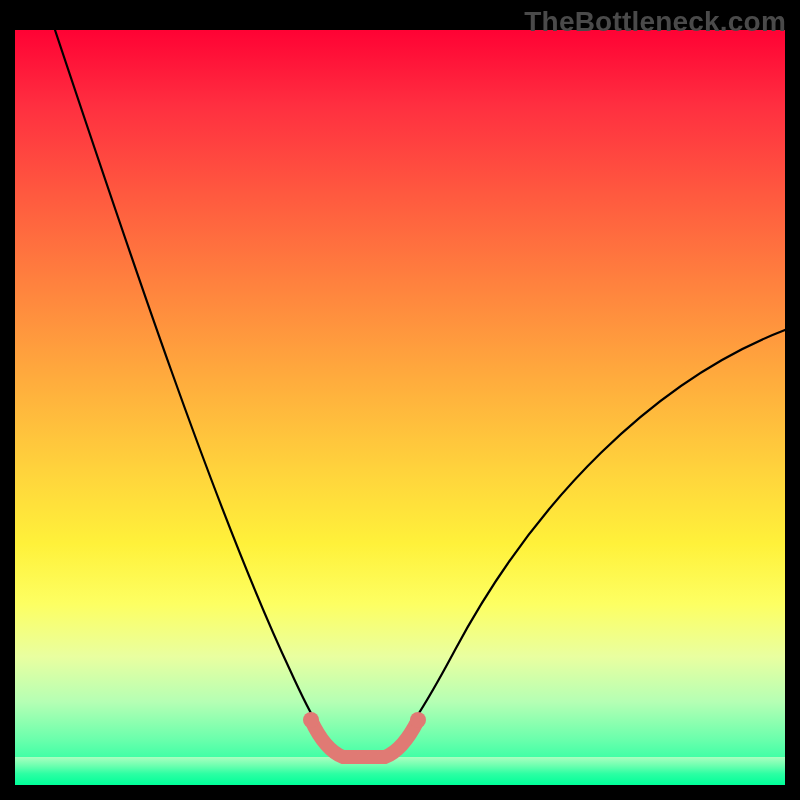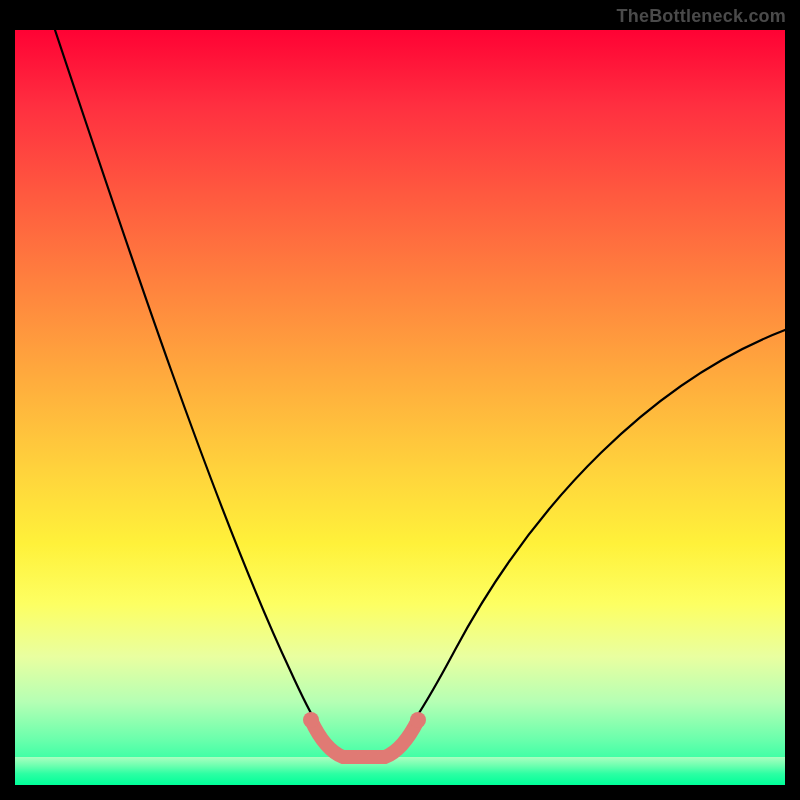--- a/index.html
+++ b/index.html
@@ -15,21 +15,21 @@
     position: relative;
     width: 800px;
     height: 800px;
     background: #000;
   }
   .watermark {
     position: absolute;
     top: 6px;
     right: 14px;
     color: #4a4a4a;
-    font-size: 18px;
+    font-size: 28px;
     font-weight: 600;
     letter-spacing: 0.2px;
     z-index: 5;
   }
   .plot-area {
     position: absolute;
     left: 15px;
     top: 30px;
     width: 770px;
     height: 755px;

